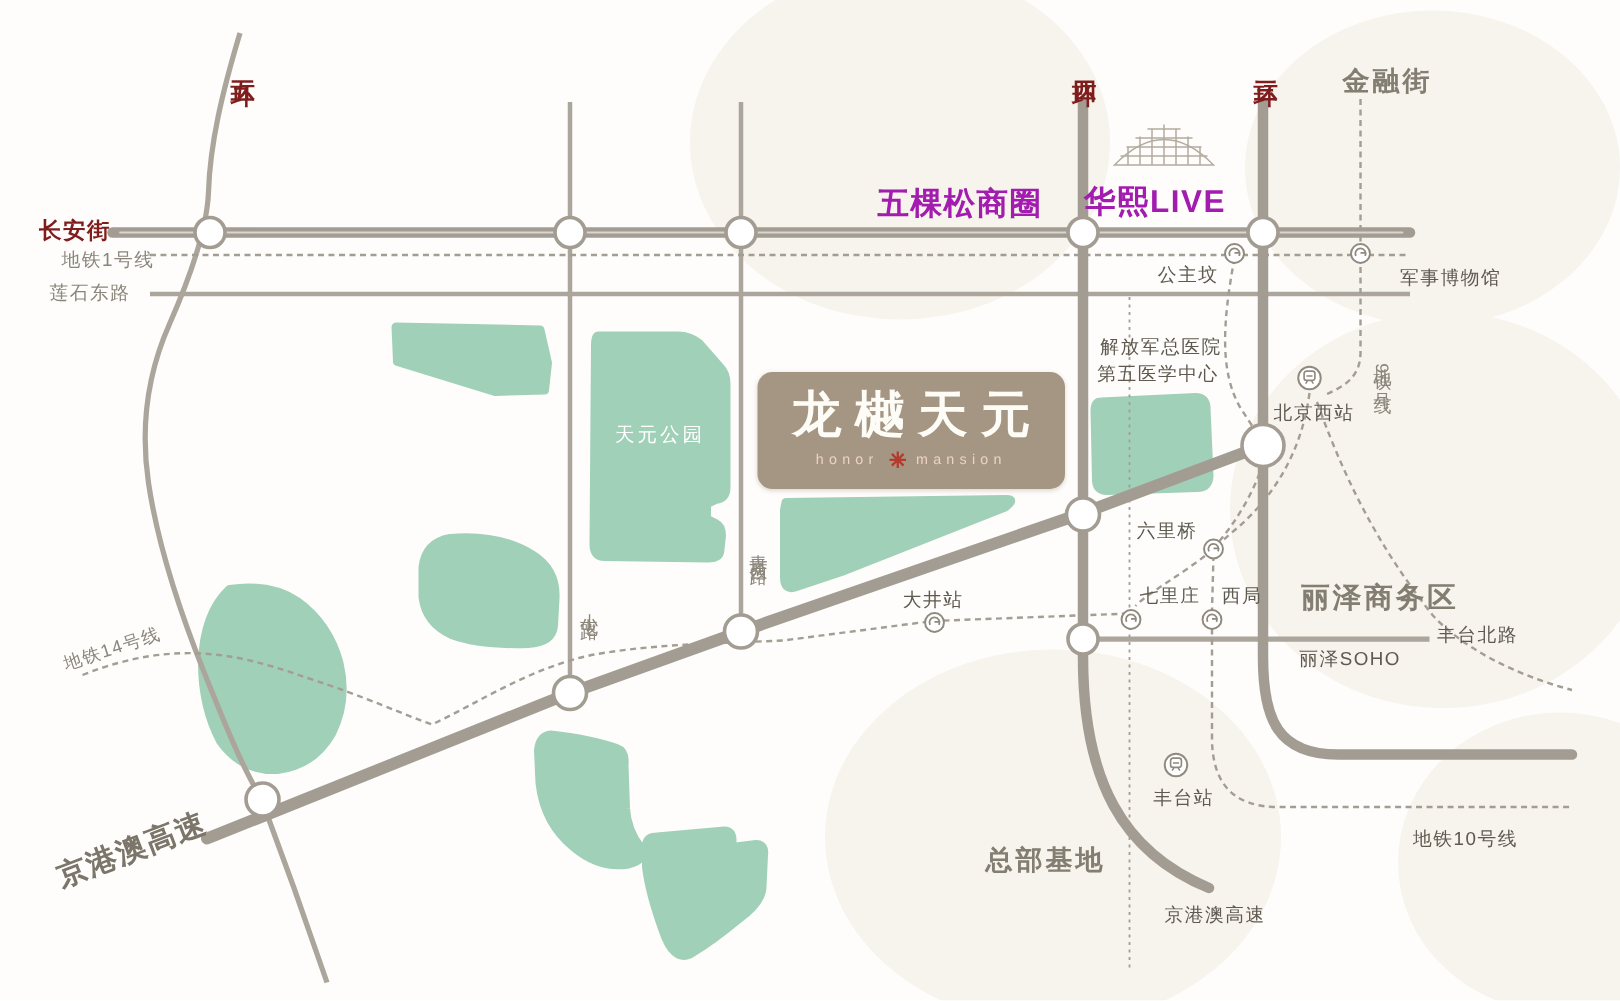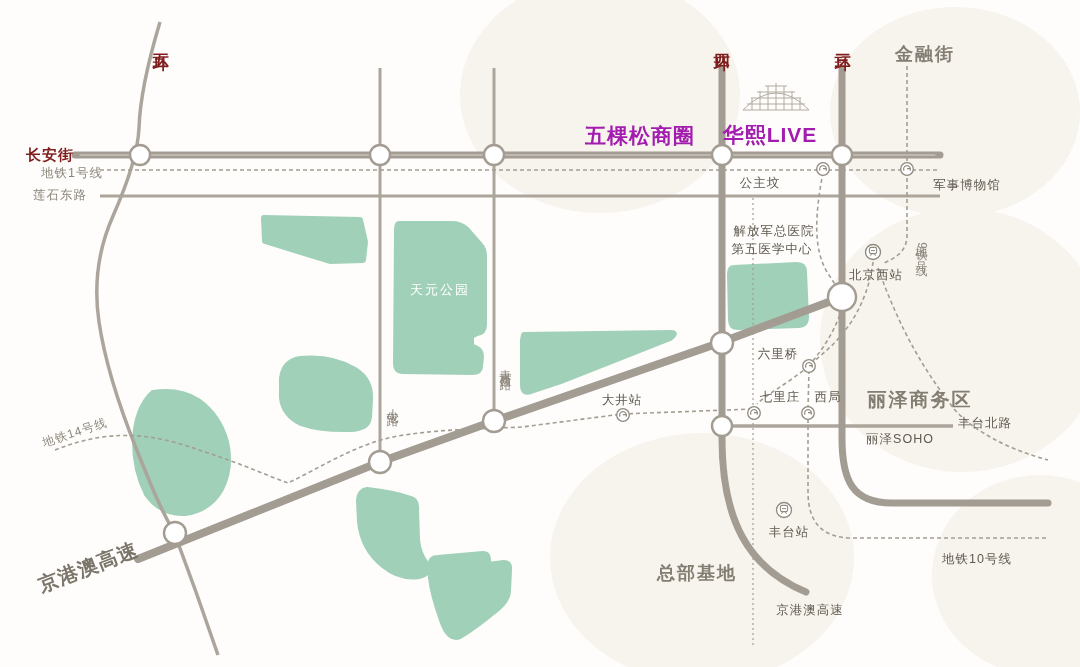--- a/index.html
+++ b/index.html
@@ -124,21 +124,21 @@
   <div class="lb lt" style="left:60px;top:196px;">莲石东路</div>
 
   <div class="lb boldlb v" style="left:161px;top:44px;font-size:16px;">五环</div>
   <div class="lb boldlb v" style="left:722px;top:44px;font-size:16px;">四环</div>
   <div class="lb boldlb v" style="left:843px;top:44px;font-size:16px;">三环</div>
   <div class="lb big" style="left:925px;top:55px;font-size:18px;">金融街</div>
 
   <div class="lb mid" style="left:640px;top:136px;">五棵松商圈</div>
   <div class="lb mid" style="left:770px;top:135px;">华熙LIVE</div>
 
-  <div class="lb" style="left:760px;top:184px;">公主坟</div>
+  <div class="lb" style="left:792px;top:184px;">公主坟</div>
   <div class="lb" style="left:967px;top:186px;">军事博物馆</div>
 
   <div class="lb" style="left:774px;top:232px;">解放军总医院</div>
   <div class="lb" style="left:772px;top:250px;">第五医学中心</div>
 
   <div class="lb" style="left:876px;top:276px;">北京西站</div>
   <div class="lb lt v" style="left:921px;top:247px;font-size:12px;">地铁9号线</div>
 
   <div class="lb whitelb" style="left:440px;top:290px;">天元公园</div>
 
@@ -155,14 +155,27 @@
   <div class="lb" style="left:622px;top:401px;">大井站</div>
 
   <div class="lb lt rot18" style="left:75px;top:433px;font-size:12px;">地铁14号线</div>
   <div class="lb boldlb rot21" style="left:88px;top:567px;">京港澳高速</div>
 
   <div class="lb" style="left:977px;top:560px;">地铁10号线</div>
   <div class="lb" style="left:789px;top:533px;">丰台站</div>
   <div class="lb big" style="left:697px;top:574px;font-size:18px;">总部基地</div>
   <div class="lb" style="left:810px;top:611px;">京港澳高速</div>
 
+  <div class="logo">
+    <div class="logo-title">龙樾天元</div>
+    <div class="logo-sub">
+      <span>honor</span>
+      <svg width="13" height="13" viewBox="-6.5 -6.5 13 13">
+        <g stroke="#b43b2d" stroke-width="1.5" fill="none">
+          <path d="M0,-5.5 L0,5.5 M-5.5,0 L5.5,0 M-3.9,-3.9 L3.9,3.9 M-3.9,3.9 L3.9,-3.9"></path>
+        </g>
+        <circle r="2" fill="#b43b2d"></circle>
+      </svg>
+      <span>mansion</span>
+    </div>
+  </div>
 
 </div>
 
 </body></html>

